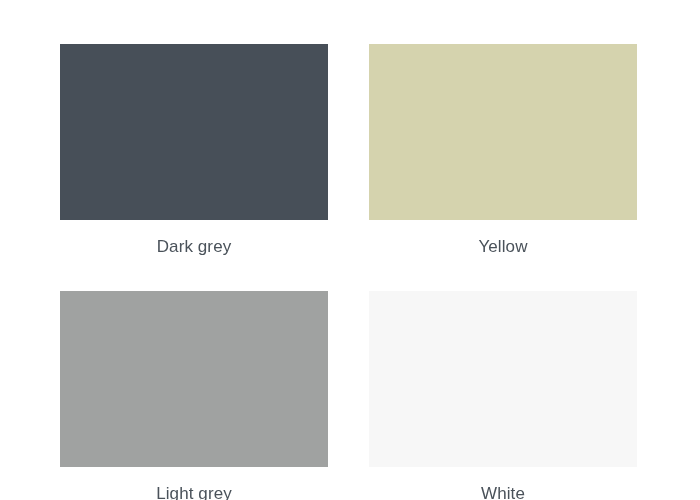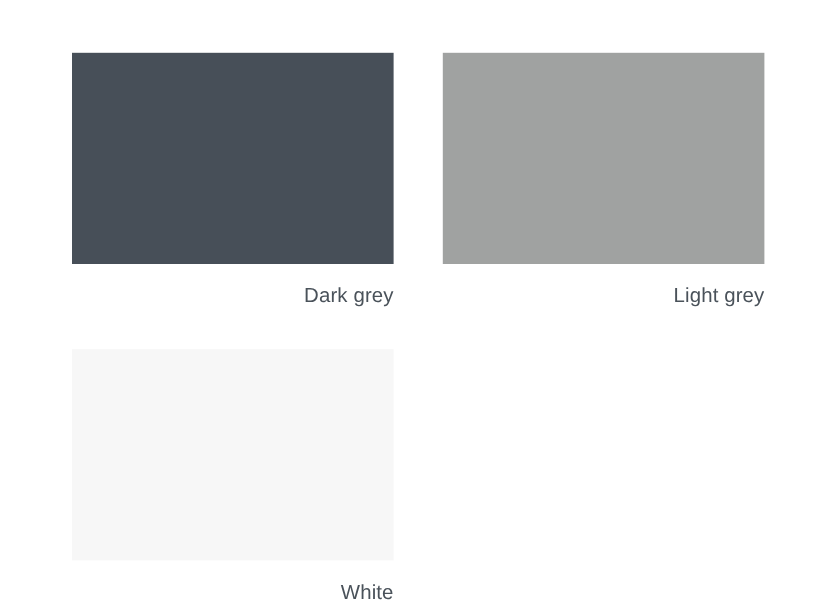--- a/index.html
+++ b/index.html
@@ -25,21 +25,21 @@
     grid-template-columns: 268px 268px;
     grid-template-rows: 212px 212px;
     column-gap: 41px;
     row-gap: 35px;
     padding: 44px 63px 32px 60px;
   }
 
   .swatch-cell {
     display: flex;
     flex-direction: column;
-    align-items: flex-end;
+    align-items: center;
   }
 
   .swatch-chip {
     width: 100%;
     height: 176px;
     flex: 0 0 176px;
   }
 
   .swatch-label {
     margin-top: 17px;
@@ -54,20 +54,24 @@
 </head>
 <body style="background-color: rgb(255, 255, 255);">
 
 <div class="palette">
 
   <div class="swatch-cell">
     <div class="swatch-chip" style="background-color: rgb(71, 79, 88);"></div>
     <div class="swatch-label" style="color: rgb(74, 82, 90);">Dark grey</div>
   </div>
 
+  <div class="swatch-cell">
+    <div class="swatch-chip" style="background-color: rgb(213, 211, 174);"></div>
+    <div class="swatch-label" style="color: rgb(74, 82, 90);">Yellow</div>
+  </div>
 
   <div class="swatch-cell">
     <div class="swatch-chip" style="background-color: rgb(160, 162, 161);"></div>
     <div class="swatch-label" style="color: rgb(74, 82, 90);">Light grey</div>
   </div>
 
   <div class="swatch-cell">
     <div class="swatch-chip" style="background-color: rgb(247, 247, 247);"></div>
     <div class="swatch-label" style="color: rgb(74, 82, 90);">White</div>
   </div>

